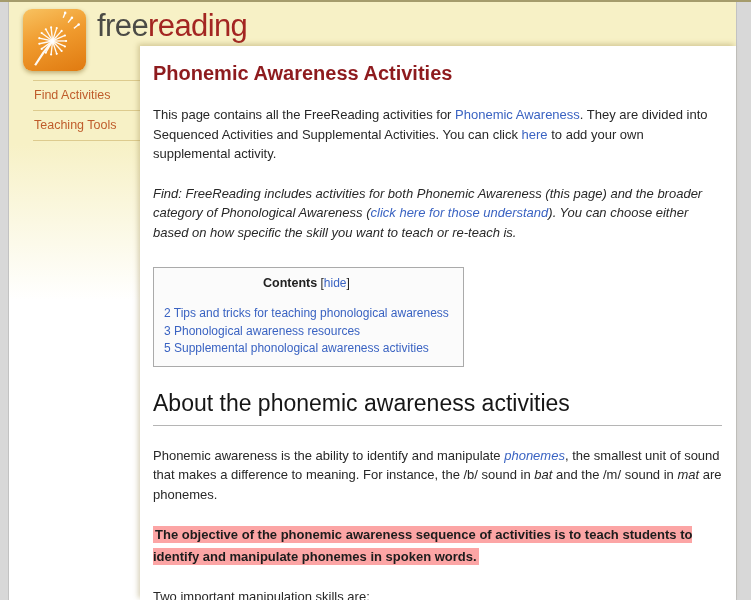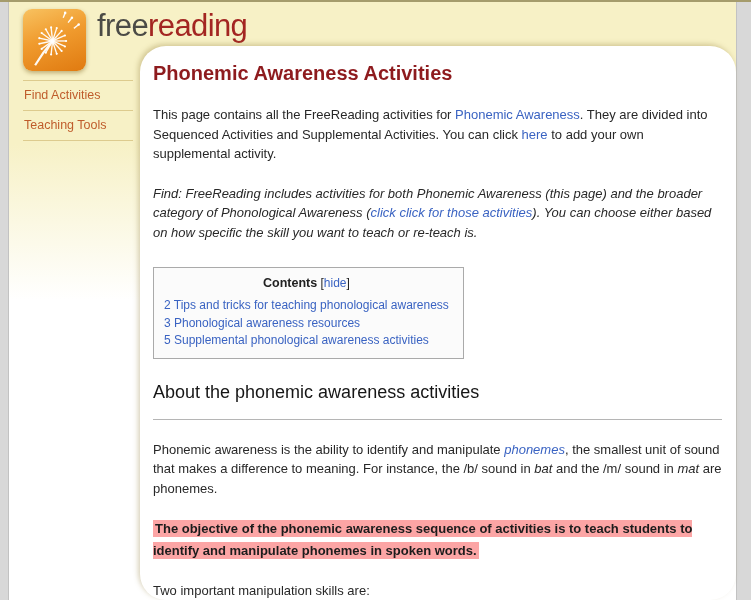--- a/index.html
+++ b/index.html
@@ -28,56 +28,55 @@
   }
   .logo svg { display: block; }
   .wordmark {
     position: absolute; left: 88px; top: 8px;
     font-size: 31px; letter-spacing: -0.6px; font-weight: 400;
     white-space: nowrap;
   }
   .brand-free { color: #4b4b46; }
   .brand-reading { color: #a32622; }
   
-  .sidebar { position: absolute; left: 14px; top: 80px; width: 110px; }
+  .sidebar { position: absolute; left: 24px; top: 80px; width: 110px; }
   .side-link {
     display: block; padding: 7px 1px 8px 1px;
     border-bottom: 1px solid #ddcb8e;
     color: #bf5c2b; font-size: 12.5px; text-decoration: none;
   }
   .side-link:first-child { border-top: 1px solid #ddcb8e; }
   
   .card {
     position: absolute; left: 131px; top: 46px; right: 0; bottom: 0;
     background: #ffffff;
     padding: 8px 14px 10px 13px;
     box-shadow: -2px -2px 5px rgba(146, 125, 60, .35);
-    border-radius: 26px;
   }
   h1.page-title {
     color: #8e1b1e; font-size: 20px; font-weight: bold;
     margin: 8px 0 15px 0;
   }
   .card p { font-size: 13px; line-height: 1.5; color: #282828; margin: 20px 0; }
   .card a { color: #3a63c2; text-decoration: none; cursor: pointer; }
   .note { font-style: italic; }
   
   .toc {
     display: inline-block;
     border: 1px solid #aaaaaa; background: #fbfbfb;
     padding: 6px 14px 8px 10px; margin: 5px 0 6px 0;
     font-size: 12px; line-height: 1.45;
   }
-  .toc-title { text-align: center; margin-bottom: 5px; color: #222; }
+  .toc-title { text-align: center; margin-bottom: 13px; color: #222; }
   .toc-title b { font-size: 12.5px; }
   .toc ul { list-style: none; }
   
   h2.section-heading {
-    font-size: 18px; font-weight: 400; color: #161616;
-    border-bottom: 1px solid #b5b5b5; padding-bottom: 16px;
+    font-size: 23px; font-weight: 400; color: #161616;
+    border-bottom: 1px solid #b5b5b5; padding-bottom: 8px;
     margin: 17px 0 10px 0;
   }
   .highlight {
     background: #fca5a5; font-weight: bold; color: #1c1c1c;
     padding: 1px 2px; line-height: 1.65;
   }
   ul.square-list { list-style: none; margin: 13px 0; padding-left: 27px; }
   ul.square-list li {
     position: relative; font-size: 13px; line-height: 1.5;
     color: #282828; margin-bottom: 3px;
@@ -148,21 +147,21 @@
     <a class="side-link">Find Activities</a>
     <a class="side-link">Teaching Tools</a>
   </nav>
 
   <div class="card">
 
     <h1 class="page-title">Phonemic Awareness Activities</h1>
 
     <p><span>This page contains all the FreeReading activities for </span><a>Phonemic Awareness</a><span>. They are divided into Sequenced Activities and Supplemental Activities. You can click </span><a>here</a><span> to add your own supplemental activity.</span></p>
 
-    <p class="note"><span>Find: FreeReading includes activities for both Phonemic Awareness (this page) and the broader category of Phonological Awareness (</span><a>click click for those activities</a><span>). You can choose either based on how specific the skill you want to teach or re-teach is.</span></p>
+    <p class="note"><span>Find: FreeReading includes activities for both Phonemic Awareness (this page) and the broader category of Phonological Awareness (</span><a>click here for those understand</a><span>). You can choose either based on how specific the skill you want to teach or re-teach is.</span></p>
 
     
     <div class="toc">
       <div class="toc-title"><b>Contents</b> <span>[</span><a>hide</a><span>]</span></div>
       <ul>
         <li><a>2 Tips and tricks for teaching phonological awareness</a></li>
         <li><a>3 Phonological awareness resources</a></li>
         <li><a>5 Supplemental phonological awareness activities</a></li>
       </ul>
     </div>

